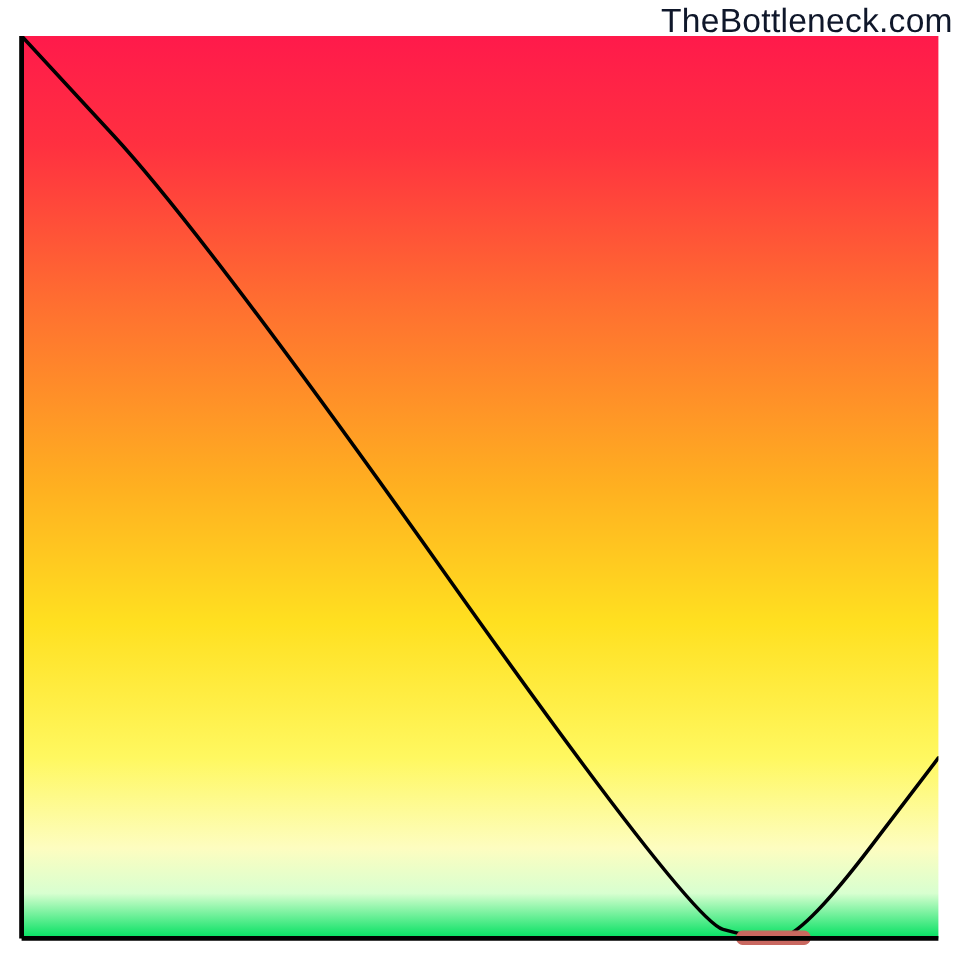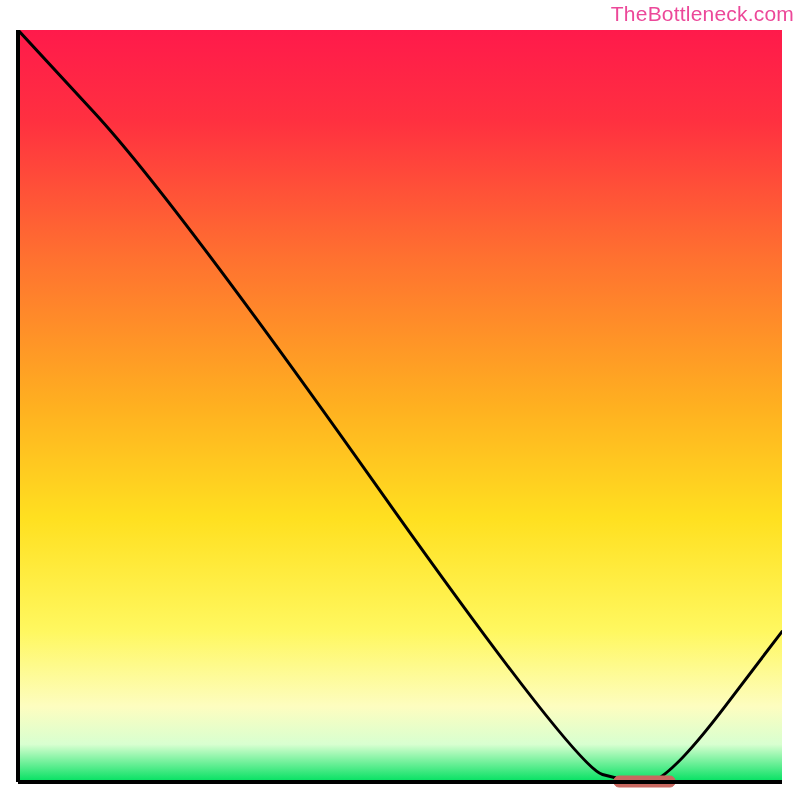--- a/index.html
+++ b/index.html
@@ -13,22 +13,22 @@
   }
   .wrap {
     position: relative;
     width: 800px;
     height: 800px;
   }
   .watermark {
     position: absolute;
     top: 2px;
     right: 6px;
-    color: #ec4899;
-    font-size: 21px;
+    color: #0f172a;
+    font-size: 28px;
     letter-spacing: 0.2px;
     user-select: none;
   }
   svg {
     position: absolute;
     top: 30px;
     left: 14px;
     width: 772px;
     height: 760px;
   }

